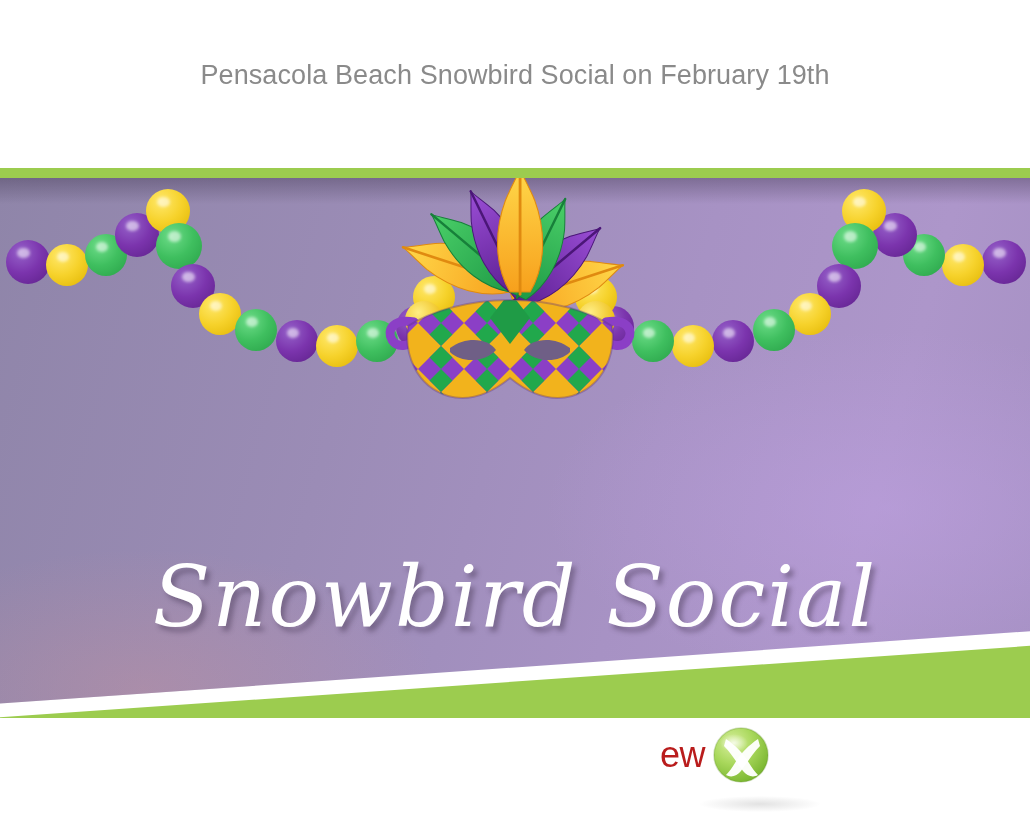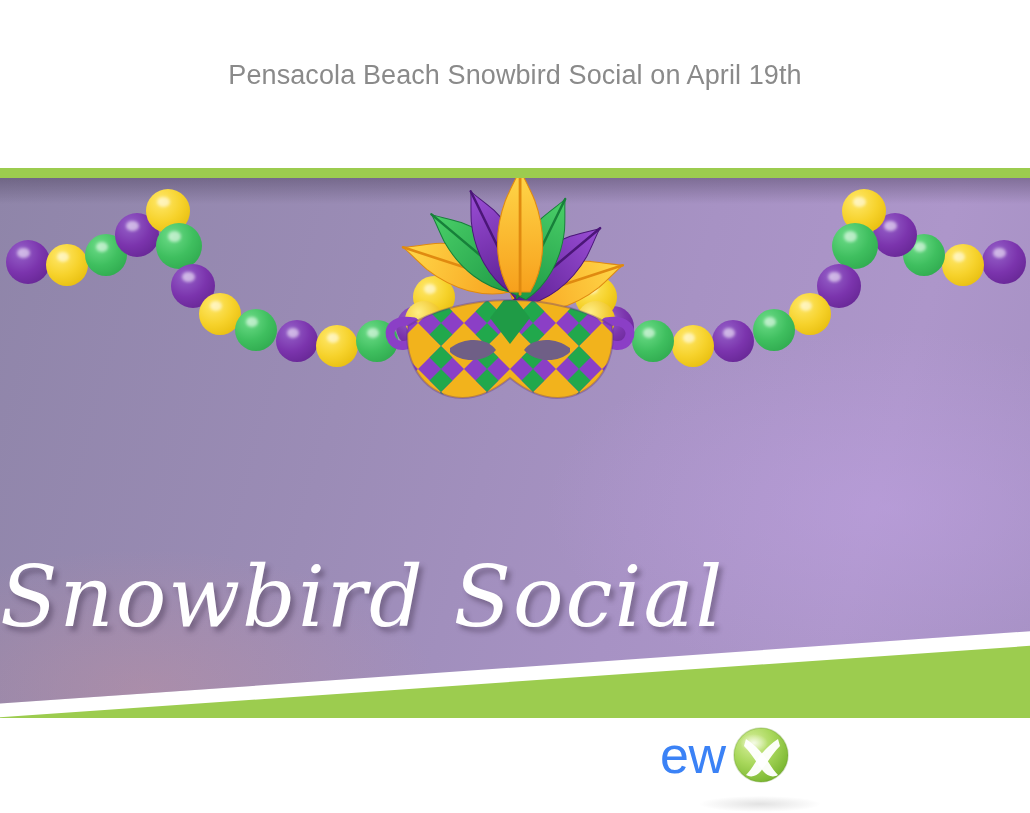--- a/index.html
+++ b/index.html
@@ -155,20 +155,21 @@
     font-size: 110px;
     transform: scaleX(1.06);
     margin-top: 4px;
   }
   #script-line {
     position: absolute;
     left: 0;
     top: 380px;
     width: 1030px;
     z-index: 7;
+    text-align: center;
     pointer-events: none;
     font-family: "DejaVu Serif", serif;
     font-style: italic;
     font-weight: 400;
     font-size: 84px;
     color: #ffffff;
     letter-spacing: 2px;
     text-shadow: 4px 5px 5px rgba(70,55,85,0.45);
     white-space: nowrap;
   }
@@ -186,23 +187,23 @@
   #brand-logo {
     position: absolute;
     left: 660px;
     top: 22px;
     display: flex;
     align-items: center;
     height: 66px;
   }
   .logo-ew {
     font-family: "Liberation Sans", sans-serif;
-    font-size: 52px;
+    font-size: 36px;
     font-weight: 400;
-    color: #3b82f6;
+    color: #b91c1c;
     letter-spacing: -0.5px;
     line-height: 1;
   }
   .logo-orb {
     width: 56px;
     height: 56px;
     margin: 0 4px 0 8px;
     flex: 0 0 auto;
   }
   .logo-bullock {
@@ -221,21 +222,21 @@
     width: 120px;
     height: 16px;
     border-radius: 50%;
     background: radial-gradient(ellipse at center, rgba(160,160,160,0.30) 0%, rgba(160,160,160,0) 72%);
   }
 </style>
 </head>
 <body>
 
 <div id="page-heading">
-  <div class="heading-line">Pensacola Beach Snowbird Social on April 19th</div>
+  <div class="heading-line">Pensacola Beach Snowbird Social on February 19th</div>
 </div>
 
 <div id="banner">
 
   <div class="green-top"></div>
   <div class="green-diag"></div>
 
   <div class="purple-slab">
     <div class="slab-topshade"></div>
   </div>

